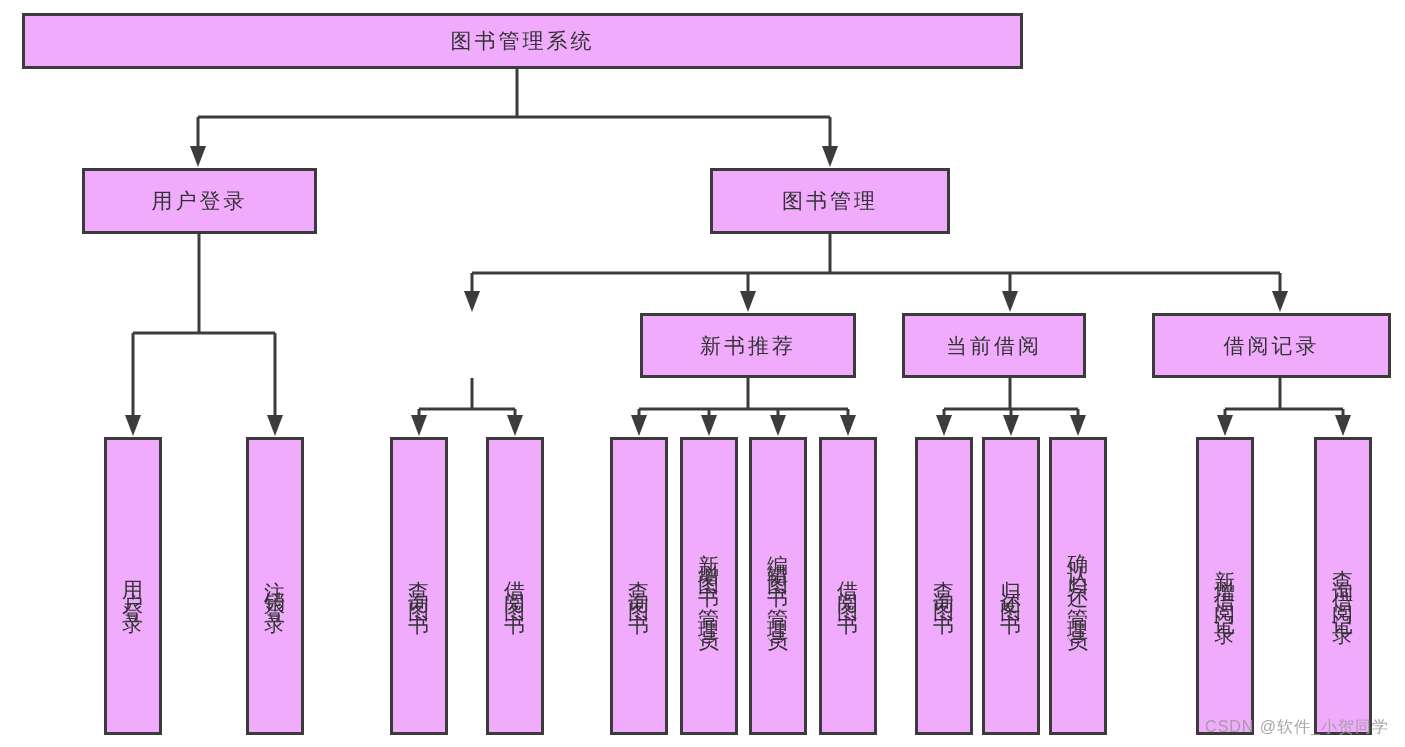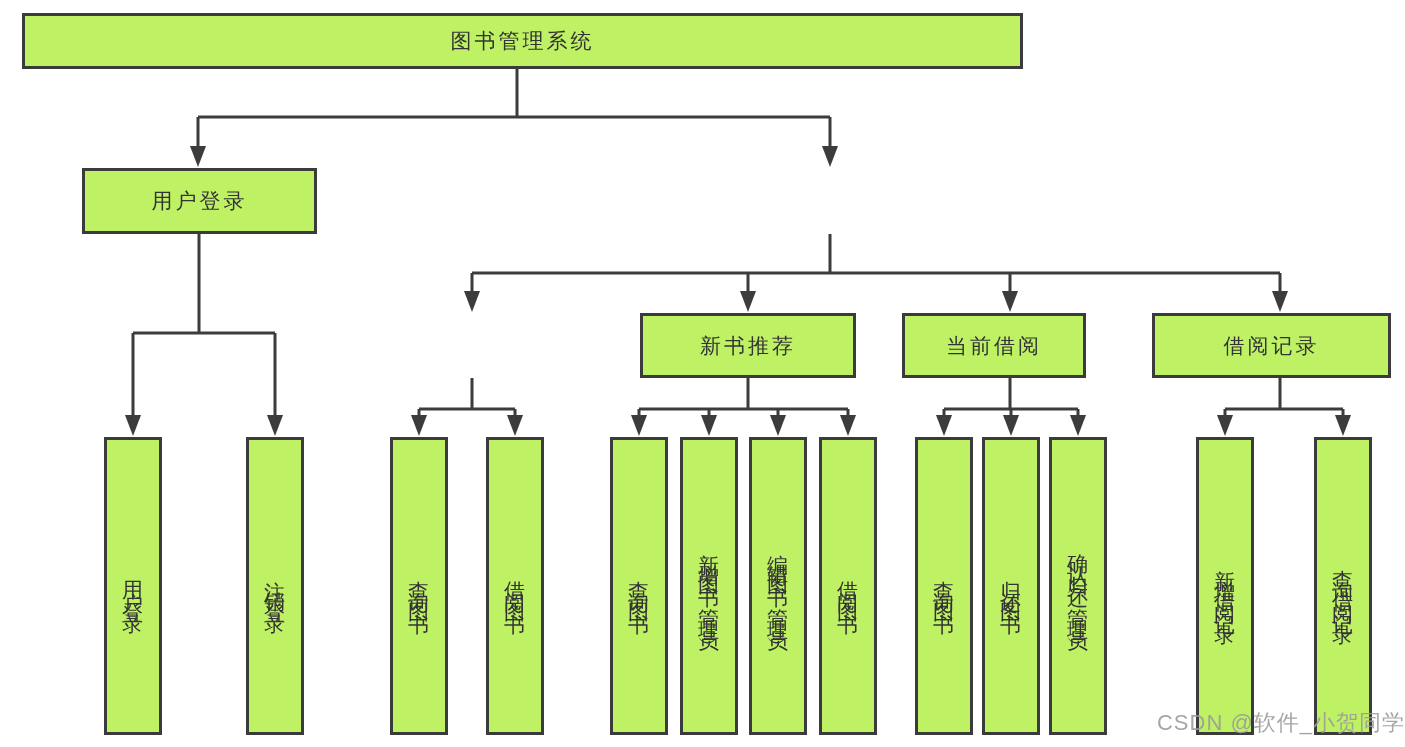--- a/index.html
+++ b/index.html
@@ -7,41 +7,41 @@
     position:relative;
     width:1405px;height:747px;
     background:#ffffff;
     overflow:hidden;
     font-family:"Liberation Sans", sans-serif;
   }
   .connector-layer{position:absolute;left:0;top:0;z-index:1;}
   .node{
     position:absolute;
     box-sizing:border-box;
-    background:#bef264;
+    background:#f0abfc;
     border:3px solid #3b3b3b;
     display:flex;align-items:center;justify-content:center;
     color:#333333;
     font-size:21px;
     letter-spacing:3px;
     text-align:center;
     z-index:2;
     line-height:1.2;
   }
   .node.v{
     writing-mode:vertical-rl;
     text-orientation:mixed;
     letter-spacing:11px;
     font-size:21px;
   }
   .watermark{
     position:absolute;
-    right:0;bottom:9px;
+    right:16px;bottom:9px;
     color:#9c9c9c;
-    font-size:22px;
+    font-size:16px;
     letter-spacing:1px;
     z-index:5;
     opacity:0.9;
     white-space:nowrap;
   }
 </style>
 </head>
 <body>
 
 <div class="canvas">
@@ -92,20 +92,21 @@
     <g>
       <path d="M1280 378 V409 M1225 409 H1343 M1225 409 V420 M1343 409 V420"></path>
       <polygon points="1217,415 1233,415 1225,436" fill="#3c3c3c" stroke="none"></polygon>
       <polygon points="1335,415 1351,415 1343,436" fill="#3c3c3c" stroke="none"></polygon>
     </g>
   </svg>
 
   <div class="node" style="left:22px;top:13px;width:1001px;height:56px">图书管理系统</div>
 
   <div class="node" style="left:82px;top:168px;width:235px;height:66px">用户登录</div>
+  <div class="node" style="left:710px;top:168px;width:240px;height:66px">图书管理</div>
 
   <div class="node" style="left:640px;top:313px;width:216px;height:65px">新书推荐</div>
   <div class="node" style="left:902px;top:313px;width:184px;height:65px">当前借阅</div>
   <div class="node" style="left:1152px;top:313px;width:239px;height:65px">借阅记录</div>
 
   <div class="node v" style="left:104px;top:437px;width:58px;height:298px">用户登录</div>
   <div class="node v" style="left:246px;top:437px;width:58px;height:298px">注销登录</div>
 
   <div class="node v" style="left:390px;top:437px;width:58px;height:298px">查询图书</div>
   <div class="node v" style="left:486px;top:437px;width:58px;height:298px">借阅图书</div>

